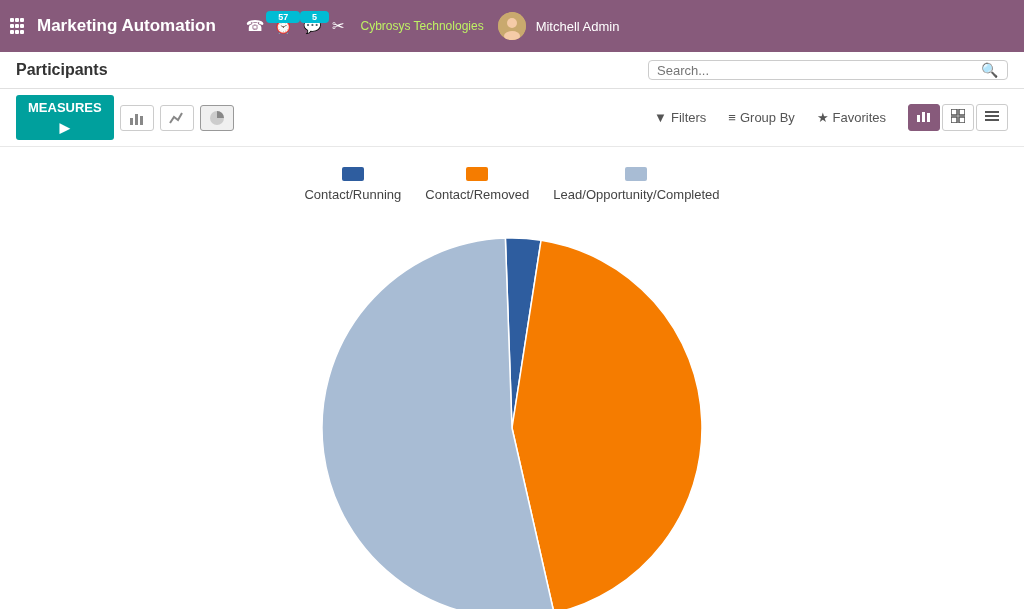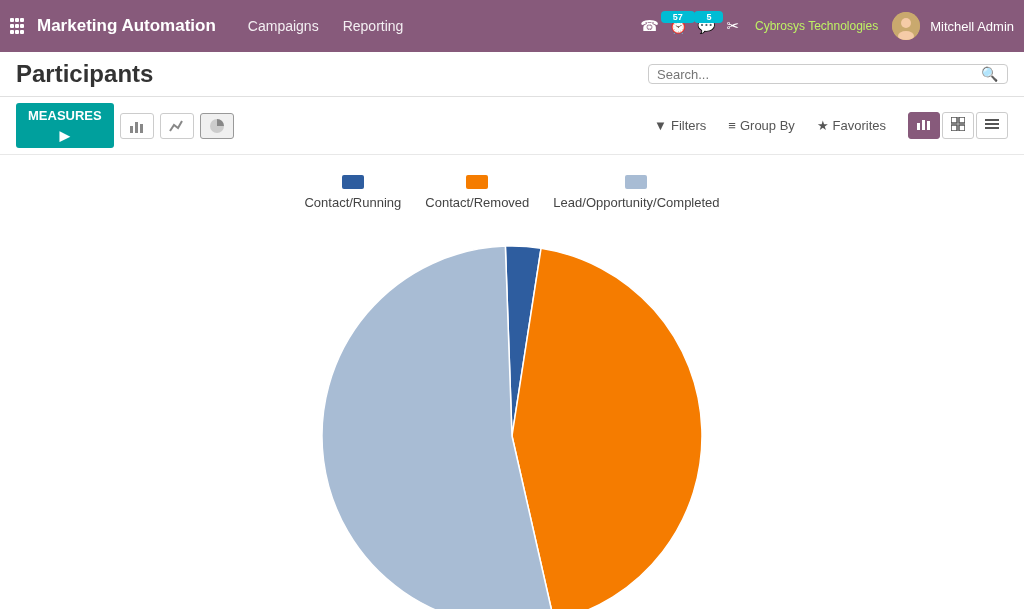--- a/index.html
+++ b/index.html
@@ -94,21 +94,21 @@
     
     .subbar {
       display: flex;
       align-items: center;
       background: #fff;
       border-bottom: 1px solid #e0e0e0;
       padding: 8px 16px;
       gap: 10px;
     }
     .page-title {
-      font-size: 24px;
+      font-size: 16px;
       font-weight: 600;
       color: #333;
       flex: 1;
     }
     .search-container {
       display: flex;
       align-items: center;
       border: 1px solid #ccc;
       border-radius: 4px;
       padding: 1px 8px;
@@ -244,24 +244,20 @@
       <span></span>
       <span></span>
     <span></span>
       <span></span>
       <span></span>
     <span></span>
       <span></span>
       <span></span>
   </div>
   <div class="topbar-title">Marketing Automation</div>
-  <nav class="topbar-nav">
-    <a>Campaigns</a>
-    <a>Reporting</a>
-  </nav>
   <div class="topbar-actions">
     <div class="topbar-icon" style="font-size:15px;">☎</div>
     <div class="topbar-icon" style="position:relative;">
       <span style="font-size:15px;">⏰</span>
       <span class="badge">57</span>
     </div>
     <div class="topbar-icon" style="position:relative;">
       <span style="font-size:15px;">💬</span>
       <span class="badge badge-msg">5</span>
     </div>

